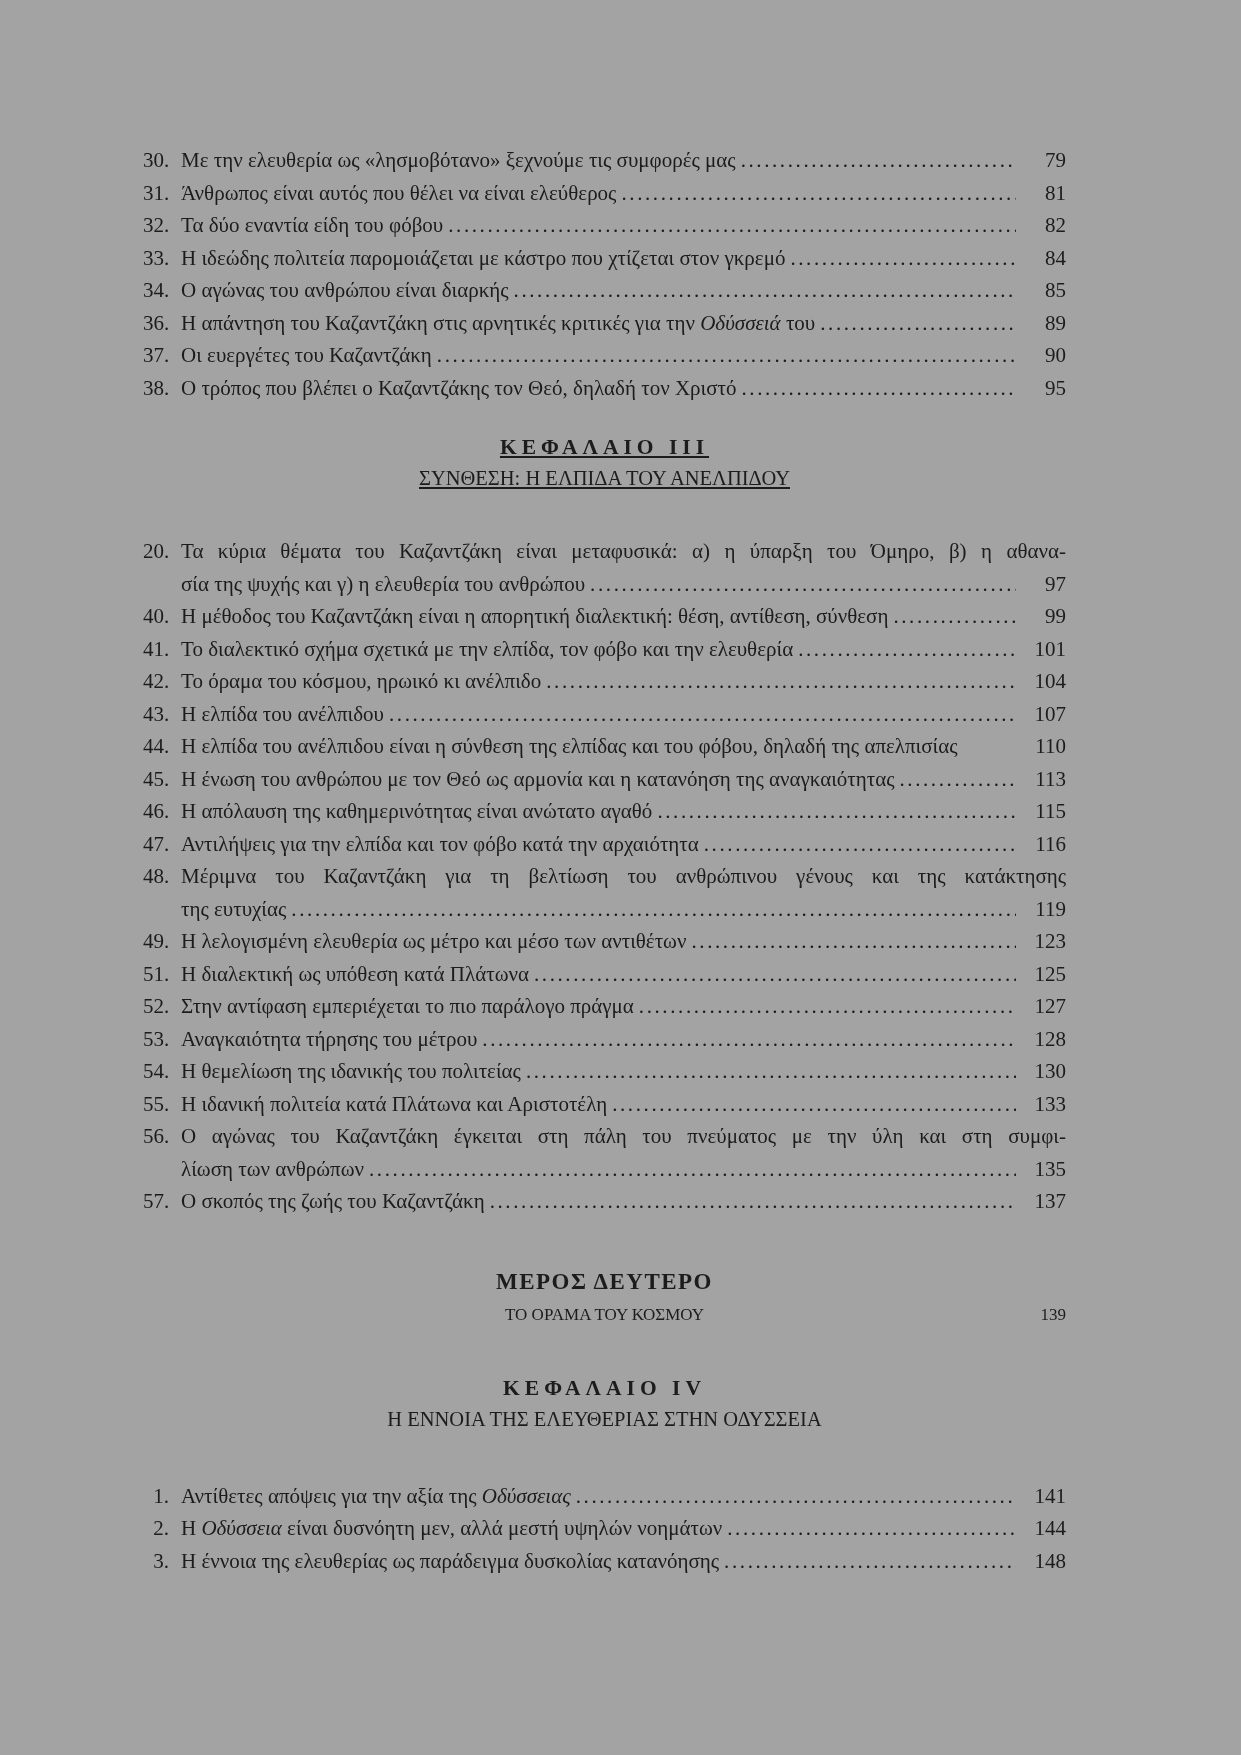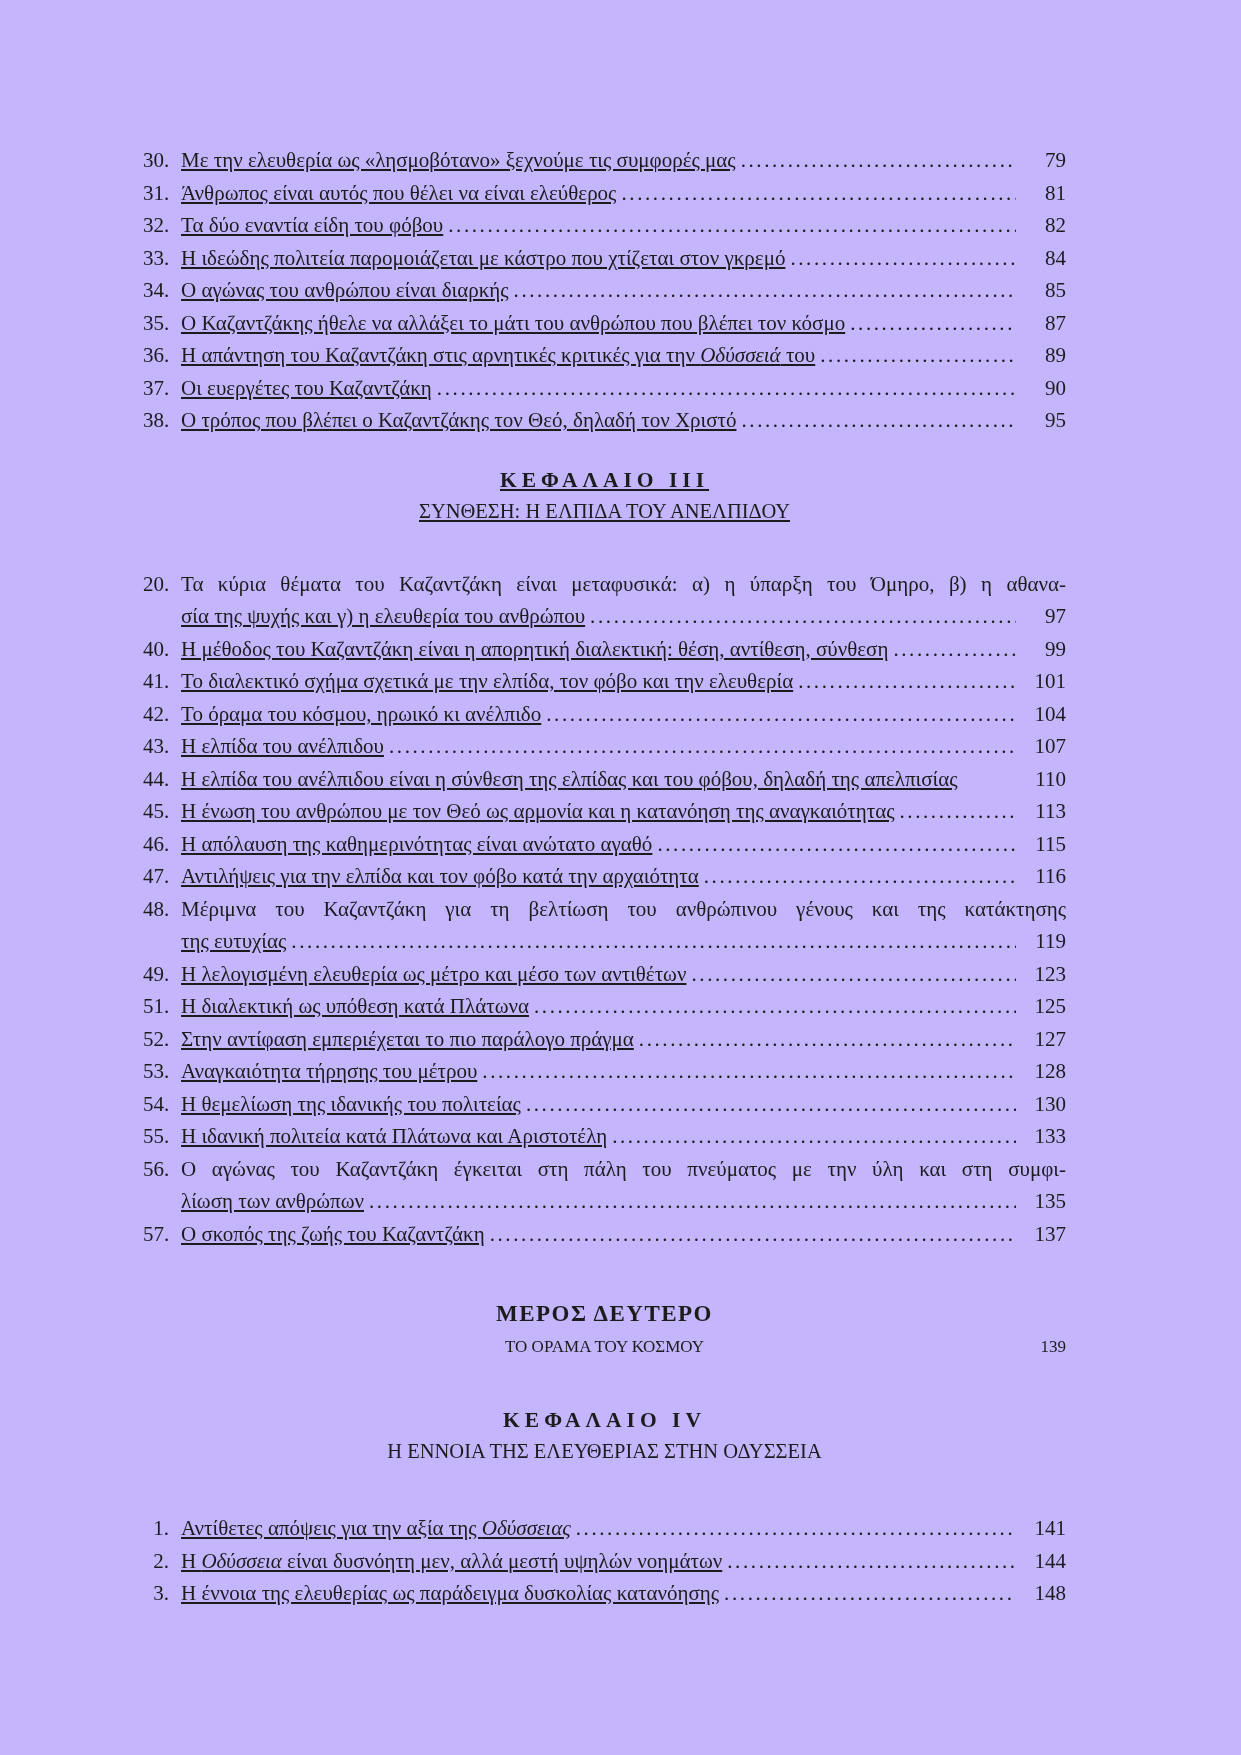--- a/index.html
+++ b/index.html
@@ -1,21 +1,21 @@
 <!DOCTYPE html>
 <html lang="el"><head>
 <meta charset="utf-8">
 <style>
   html, body { margin: 0; padding: 0; background: #e8e8e8; }
   .page {
     position: relative;
     width: 1241px;
     height: 1755px;
     margin: 0 auto;
-    background: #c4b5fd;
+    background: #a3a3a3;
     color: #1c1c1c;
     font-family: "Liberation Serif", "DejaVu Serif", serif;
     font-size: 21px;
     overflow: hidden;
   }
   .content {
     position: absolute;
     left: 143px;
     right: 175px;
     top: 144px;
@@ -26,21 +26,21 @@
     width: 26px;
     flex: 0 0 26px;
     text-align: right;
     margin-right: 12px;
     white-space: nowrap;
   }
   .entry .body { flex: 1 1 auto; min-width: 0; }
   .line { line-height: 32.5px; }
   .line.wrap-full { text-align: justify; text-align-last: justify; }
   .line.final { display: flex; align-items: baseline; }
-  .line.final .text { white-space: nowrap; text-decoration: underline; }
+  .line.final .text { white-space: nowrap; }
   .leader { flex: 1 1 auto; overflow: hidden; white-space: nowrap; margin: 0 2px 0 5px; }
   .leader::after {
     content: "....................................................................................................................................................................................";
     letter-spacing: 2.6px;
   }
   .leader.no-dots::after { content: ""; }
   .pagenum { flex: 0 0 auto; min-width: 48px; text-align: right; white-space: nowrap; }
   
   .chapter-heading { text-align: center; }
   .chapter-title {
@@ -112,30 +112,20 @@
           <span class="num">34.</span>
           <div class="body">
             <div class="line final">
               <span class="text"><span>Ο αγώνας του ανθρώπου είναι διαρκής</span></span>
               <span class="leader"></span>
               <span class="pagenum">85</span>
             </div>
           </div>
         </div>
         <div class="entry">
-          <span class="num">35.</span>
-          <div class="body">
-            <div class="line final">
-              <span class="text"><span>Ο Καζαντζάκης ήθελε να αλλάξει το μάτι του ανθρώπου που βλέπει τον κόσμο</span></span>
-              <span class="leader"></span>
-              <span class="pagenum">87</span>
-            </div>
-          </div>
-        </div>
-        <div class="entry">
           <span class="num">36.</span>
           <div class="body">
             <div class="line final">
               <span class="text"><span>Η απάντηση του Καζαντζάκη στις αρνητικές κριτικές για την </span><span class="it">Οδύσσειά</span><span> του</span></span>
               <span class="leader"></span>
               <span class="pagenum">89</span>
             </div>
           </div>
         </div>
         <div class="entry">

